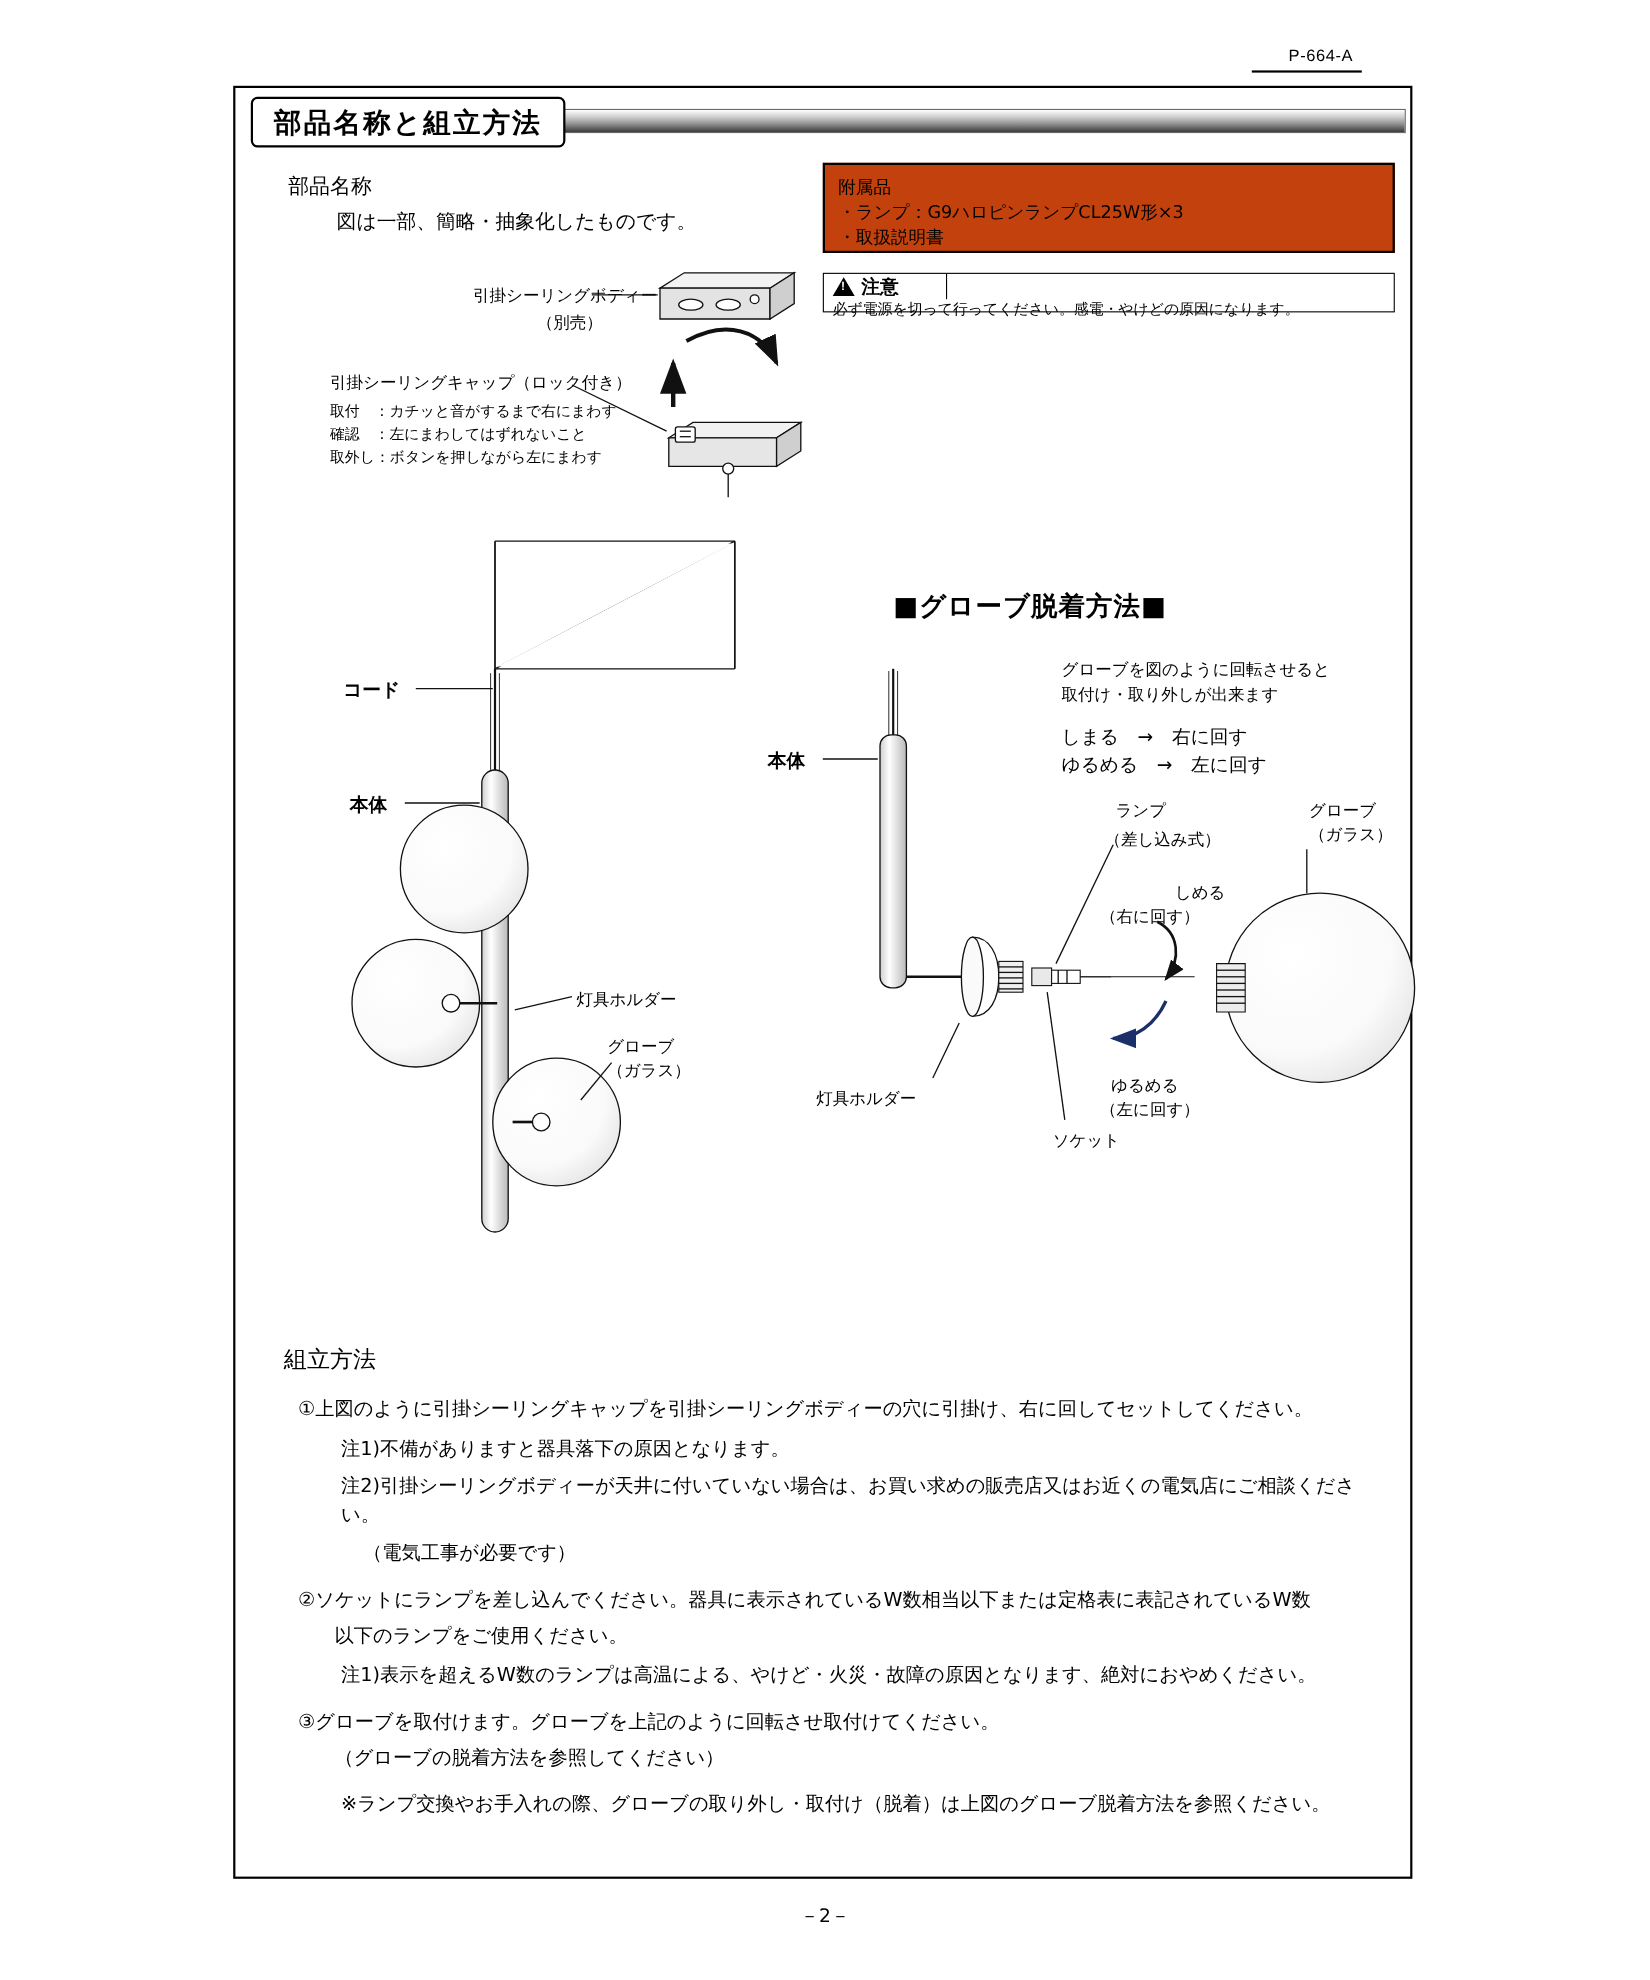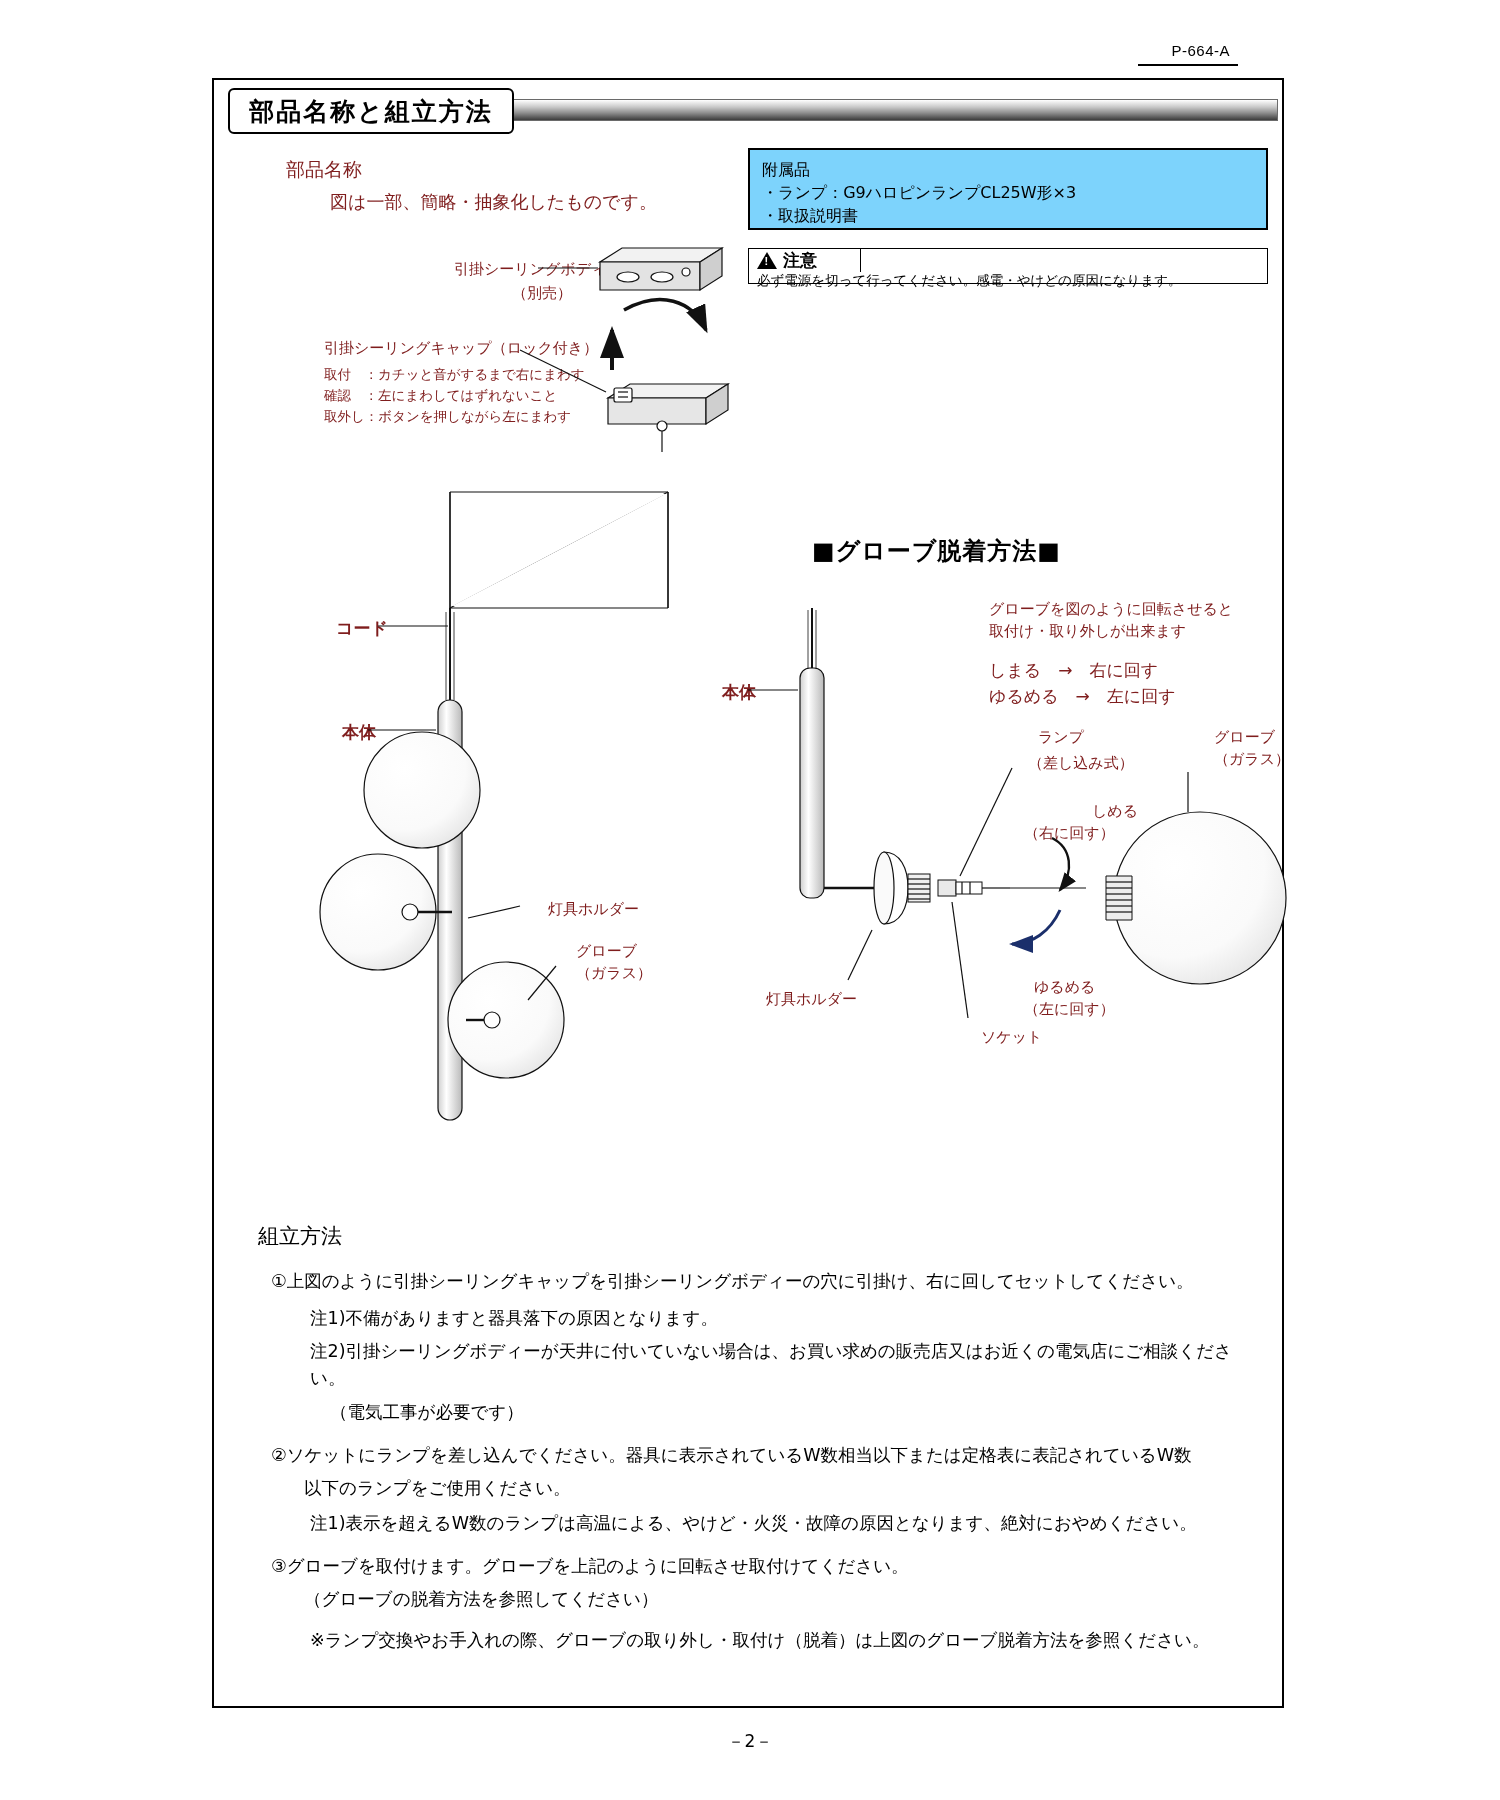--- a/index.html
+++ b/index.html
@@ -79,40 +79,39 @@
     height: 22px;
     background: linear-gradient(to bottom, #ffffff 0%, #c9c9c9 35%, #8d8d8d 65%, #3c3c3c 100%);
     border: 1px solid #6a6a6a;
     box-sizing: border-box;
     z-index: 3;
   }
   .lbl {
     position: absolute;
     font-family: "DejaVu Sans", "Liberation Sans", sans-serif;
     font-size: 17px;
-    color: #7f1d1d;
+    color: #000000;
     white-space: nowrap;
     line-height: 1.5;
-    margin-left: 24px;
   }
   .lbl.sm { font-size: 15px; }
   .lbl.xs { font-size: 13.5px; }
   .lbl.bold { font-weight: bold; }
 
   
   .acc-box {
     position: absolute;
     left: 748px;
     top: 148px;
     width: 520px;
     height: 82px;
     border: 2px solid #000;
     box-sizing: border-box;
     padding: 8px 12px;
-    background: #7dd3fc;
+    background: #c2410c;
   }
   .acc-box div { font-size: 16px; line-height: 1.45; font-family: "DejaVu Sans","Liberation Sans",sans-serif;}
 
   
   .caution-box {
     position: absolute;
     left: 748px;
     top: 248px;
     width: 520px;
     height: 36px;

